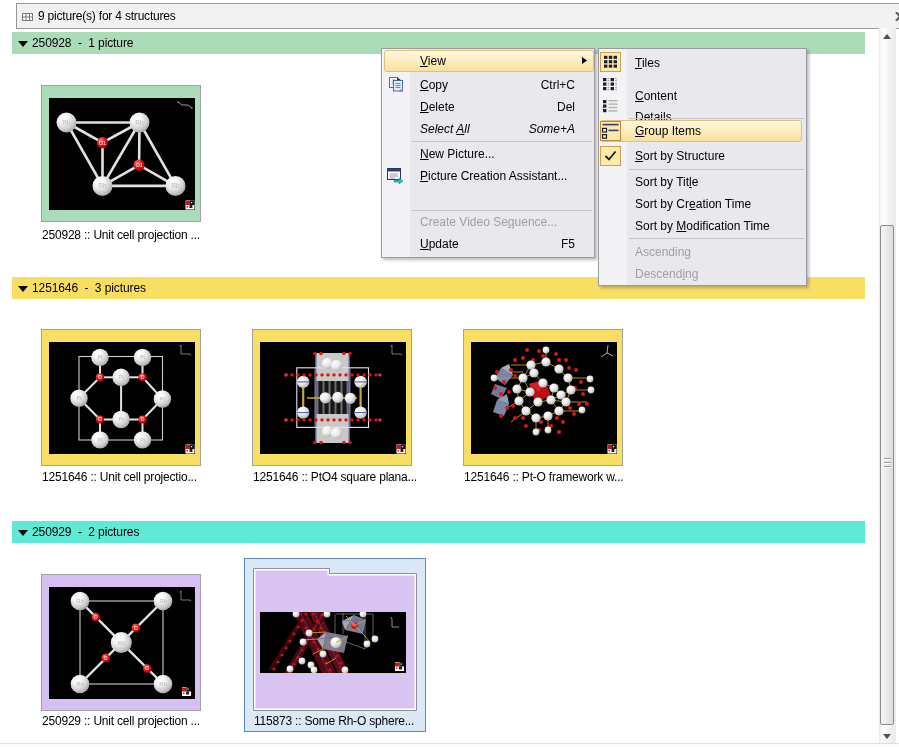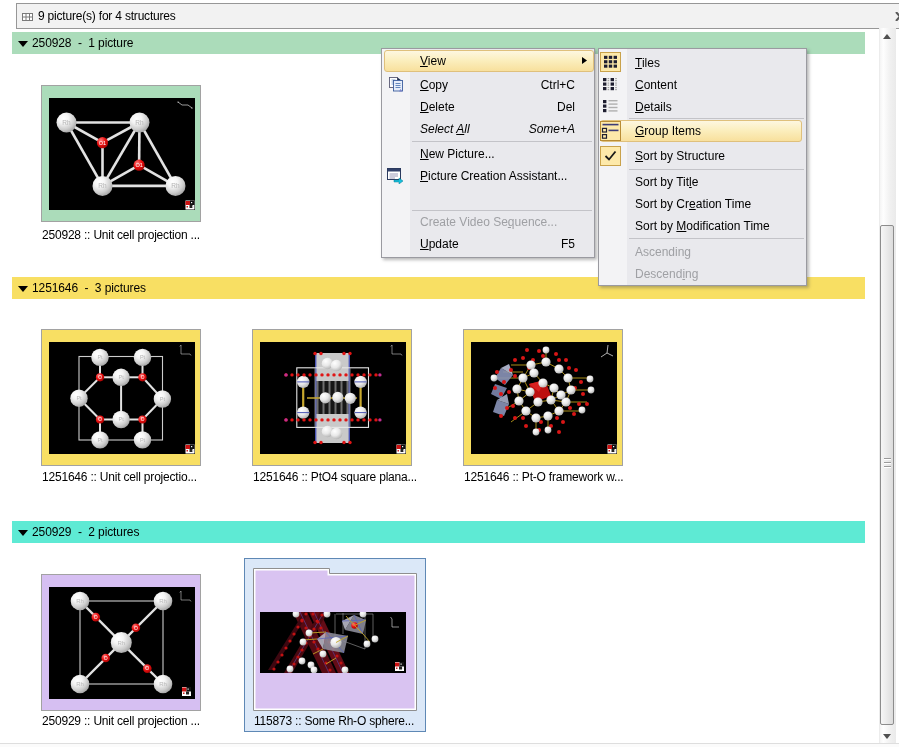--- a/index.html
+++ b/index.html
@@ -661,35 +661,35 @@
           <rect x="12.2" y="4.5" width="1.6" height="1.2" fill="#a2a2a2"></rect>
           <rect x="12.2" y="6.5" width="1.6" height="1.2" fill="#a2a2a2"></rect>
           <rect x="0" y="9.0" width="3.4" height="3.2" fill="#1e1e30"></rect>
           <rect x="4.6" y="9.0" width="1.6" height="1.2" fill="#a2a2a2"></rect>
           <rect x="4.6" y="11.0" width="1.6" height="1.2" fill="#a2a2a2"></rect>
           <rect x="7.6" y="9.0" width="3.4" height="3.2" fill="#1e1e30"></rect>
           <rect x="12.2" y="9.0" width="1.6" height="1.2" fill="#a2a2a2"></rect>
           <rect x="12.2" y="11.0" width="1.6" height="1.2" fill="#a2a2a2"></rect>
         </g>
       </svg>
-      <div class="mrow" style="top:25px;width:206px;">
+      <div class="mrow" style="top:36px;width:206px;">
         <span class="mlabel " style="left:35px;"><u>C</u>ontent</span>
       </div>
       <svg class="abs" style="left:4px;top:51px" width="15" height="14" viewBox="0 0 15 14">
         <g transform="translate(0,0)">
           <rect x="0" y="0.0" width="3.4" height="3.2" fill="#1e1e30"></rect>
           <rect x="0" y="4.5" width="3.4" height="3.2" fill="#1e1e30"></rect>
           <rect x="0" y="9.0" width="3.4" height="3.2" fill="#1e1e30"></rect>
           <rect x="5.5" y="0.0" width="9" height="1.4" fill="#b0b0b0"></rect>
           <rect x="5.5" y="3.4" width="9" height="1.4" fill="#b0b0b0"></rect>
           <rect x="5.5" y="6.8" width="9" height="1.4" fill="#b0b0b0"></rect>
           <rect x="5.5" y="10.2" width="9" height="1.4" fill="#b0b0b0"></rect>
         </g>
       </svg>
-      <div class="mrow" style="top:47px;width:212px;">
+      <div class="mrow" style="top:57px;width:212px;">
         <span class="mlabel " style="left:35px;"><u>D</u>etails</span>
       </div>
       <div class="msep" style="left:30px;right:2px;top:69px;"></div>
       <div class="mhl" style="left:1px;top:71px;width:202px;height:22px;"></div>
       <div class="ibox" style="left:1px;top:72px;width:21px;height:20px;border-color:#b98d35;"></div>
       <svg class="abs" style="left:1px;top:72px" width="21" height="20" viewBox="0 0 21 20">
         <g transform="translate(2.5,2.8)">
           <rect x="0" y="0" width="16" height="1.6" fill="#3c3c78"></rect>
           <rect x="0" y="4.6" width="4" height="3.6" fill="none" stroke="#1e1e30" stroke-width="1.2"></rect>
           <rect x="6" y="5.8" width="10" height="1.6" fill="#3c3c78"></rect>

